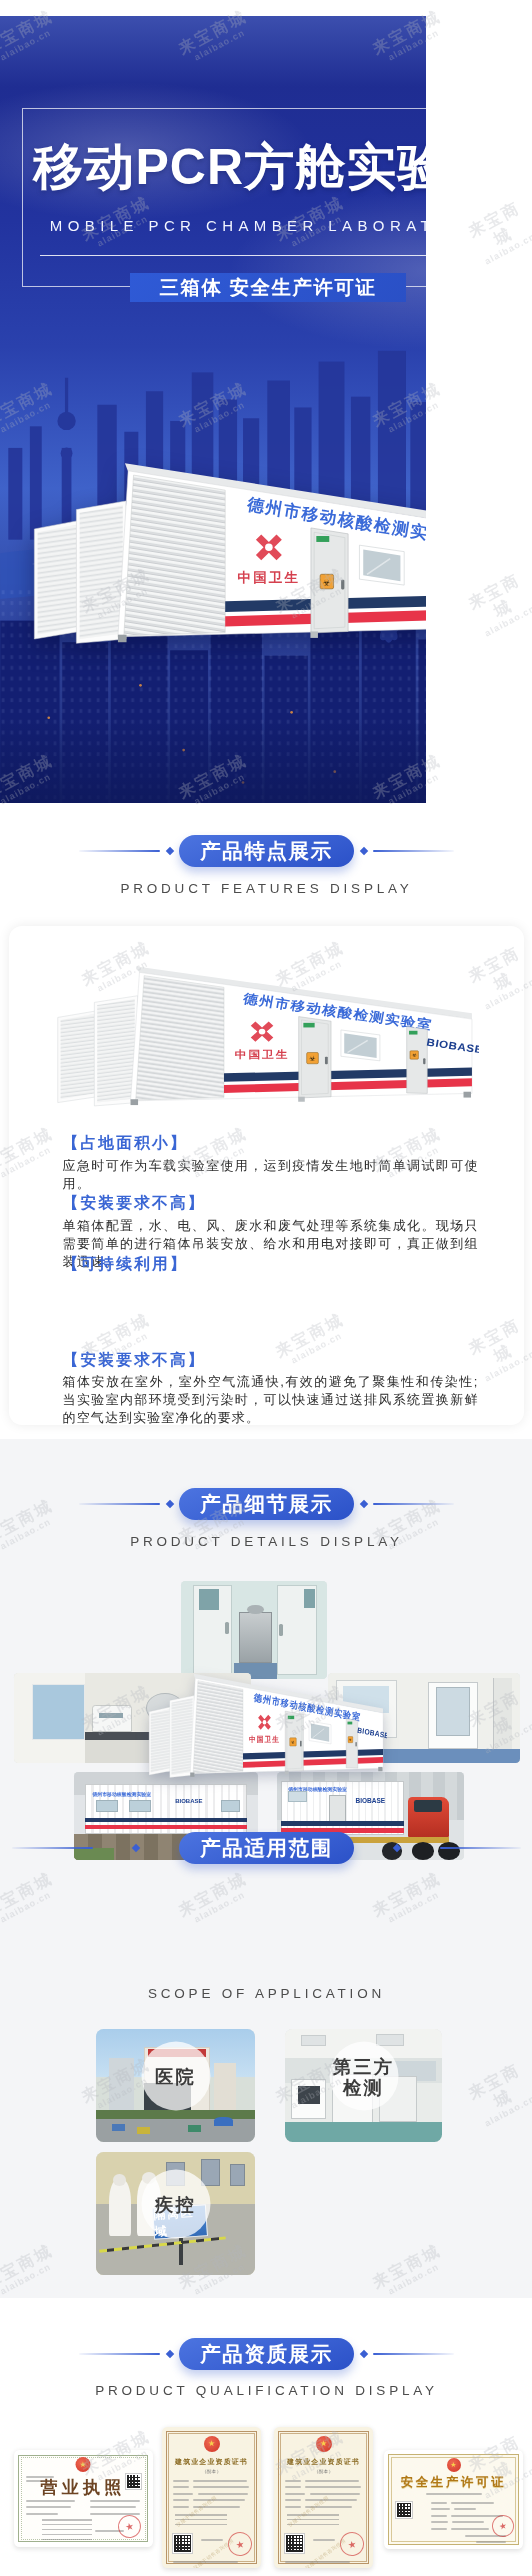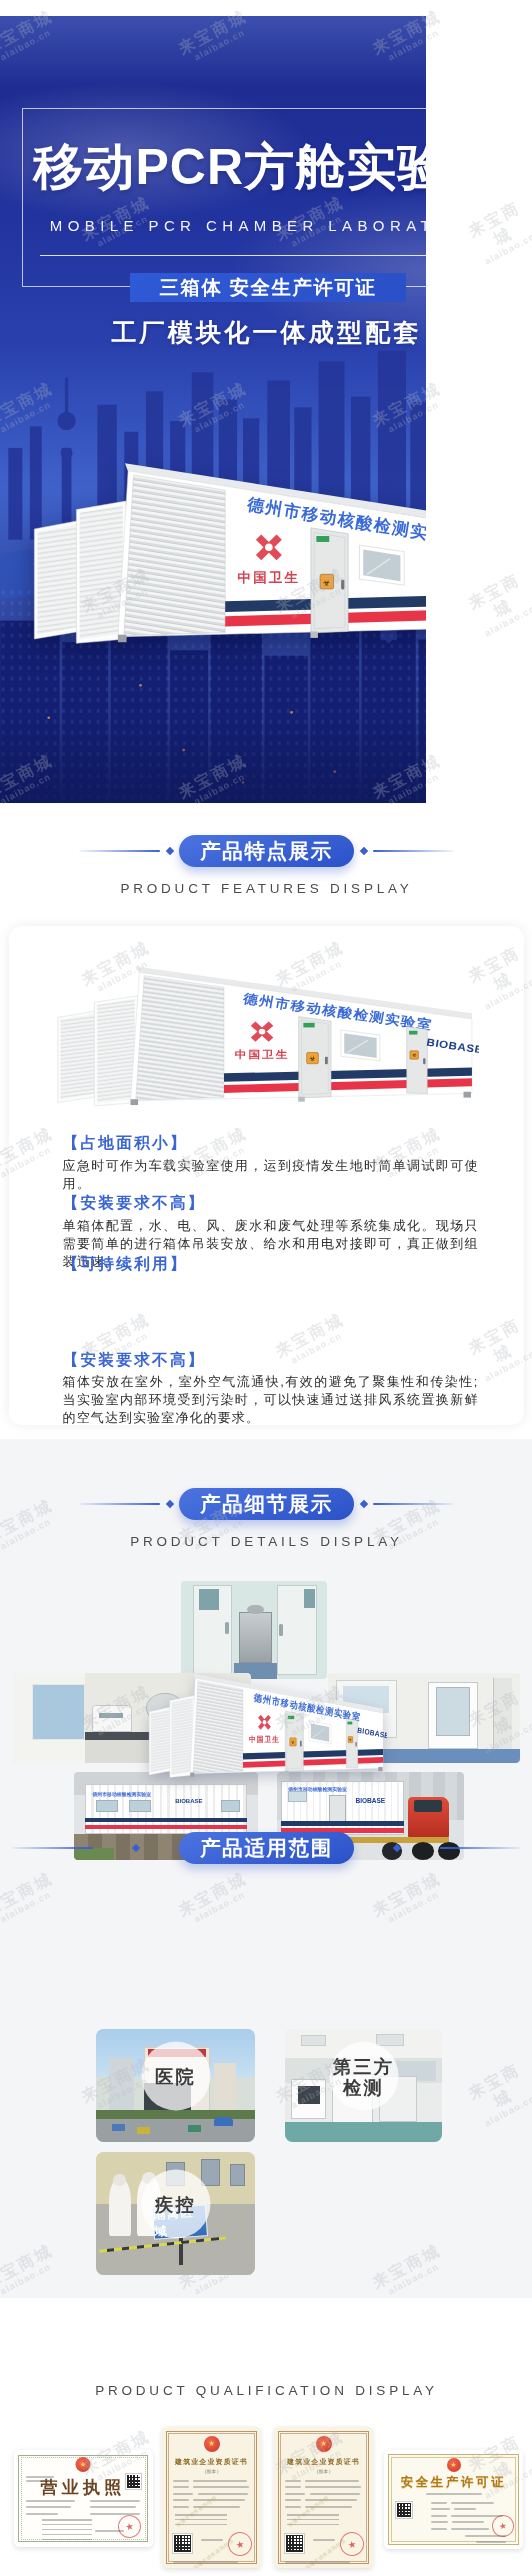--- a/index.html
+++ b/index.html
@@ -209,21 +209,20 @@
           <circle cx="450" cy="820" r="2.5"></circle>
       </g>
       <rect x="0" y="700" width="987" height="158" fill="url(#fade)"></rect>
     </svg>
 
     <div class="hero-frame"></div>
     <h1 class="hero-title" style="margin:0;">移动PCR方舱实验室</h1>
     <div class="hero-sub">MOBILE PCR CHAMBER LABORATORY</div>
     <div class="hero-divider"></div>
     <div class="hero-badge">三箱体 安全生产许可证</div>
-    <div class="hero-tagline">工厂模块化一体成型配套</div>
 
     <svg class="abs" style="left:30px;top:444px;filter:drop-shadow(0 9.7px 12px rgba(5,12,60,0.45));" width="488" height="186" viewBox="0 0 905 345">
       <use href="#scene"></use>
     </svg>
   </section>
 
   <div class="sec-header" style="top:835px;">
     <span class="hline l"></span>
     <span class="diamond"></span>
     <div class="pill">
@@ -334,20 +333,21 @@
 
   <div class="sec-header" style="top:1832px;gap:40px;">
     <span class="hline l"></span>
     <span class="diamond"></span>
     <div class="pill">
       <span>产品适用范围</span>
     </div>
     <span class="diamond"></span>
     <span class="hline r"></span>
   </div>
+  <div class="sec-sub" style="top:1986px;">SCOPE OF APPLICATION</div>
 
   <div class="photo scope-photo" style="left:285px;top:2029px;width:157px;height:113px;">
     <div class="ly" style="inset:0;background:#e9ecea;"></div>
     <div class="ly" style="left:0;top:0;width:100%;height:26%;background:#f2f3f1;"></div>
     <div class="ly" style="left:10%;top:5%;width:16%;height:10%;background:#dfe3e4;border:0.5px solid #c8cdce;"></div>
     <div class="ly" style="left:58%;top:4%;width:18%;height:11%;background:#dfe3e4;border:0.5px solid #c8cdce;"></div>
     <div class="ly" style="left:0;top:26%;width:100%;height:22%;background:#dde2e1;"></div>
     <div class="ly" style="left:64%;top:28%;width:32%;height:18%;background:#cdd6da;"></div>
     <div class="ly" style="left:4%;top:44%;width:22%;height:36%;background:#fbfcfb;border:0.5px solid #c5cacb;"></div>
     <div class="ly" style="left:8%;top:50%;width:14%;height:16%;background:#3d444b;"></div>
@@ -391,20 +391,29 @@
       <span>隔离区域</span>
     </div>
     <div class="ly" style="left:52%;top:70%;width:3%;height:22%;background:#3b3f42;"></div>
     <div class="ly" style="left:2%;top:74%;width:80%;height:2.5%;background:repeating-linear-gradient(90deg,#d8d84a 0 7.6px,#3a3a3a 7.6px 15px);transform:rotate(-6deg);"></div>
     <div class="circle-label">
       <span>疾控</span>
       <span></span>
     </div>
   </div>
 
+  <div class="sec-header" style="top:2338px;">
+    <span class="hline l"></span>
+    <span class="diamond"></span>
+    <div class="pill">
+      <span>产品资质展示</span>
+    </div>
+    <span class="diamond"></span>
+    <span class="hline r"></span>
+  </div>
   <div class="sec-sub" style="top:2383px;">PRODUCT QUALIFICATION DISPLAY</div>
 
   <div class="cert" style="left:13.5px;top:2450px;width:139px;height:97px;">
     <div class="abs" style="inset:4.9px;border:0.5px solid #9fb08e;background:#fffefb;"></div>
     <div class="abs" style="inset:7px;border:0.5px dotted #b9c6aa;"></div>
     <div class="emblem" style="left:50%;top:6.5px;transform:translateX(-50%);width:15px;height:15px;font-size:7.6px;">★</div>
     <div class="bar" style="left:12px;top:26px;width:28px;"></div>
     <div class="bar" style="left:12px;top:30px;width:24px;"></div>
     <div class="abs" style="left:0;top:26px;width:100%;text-align:center;color:#6d4423;font-size:17px;font-weight:700;letter-spacing:4.3px;">营业执照</div>
     <div class="qr" style="right:12px;top:24px;width:14.6px;height:14.6px;"></div>

